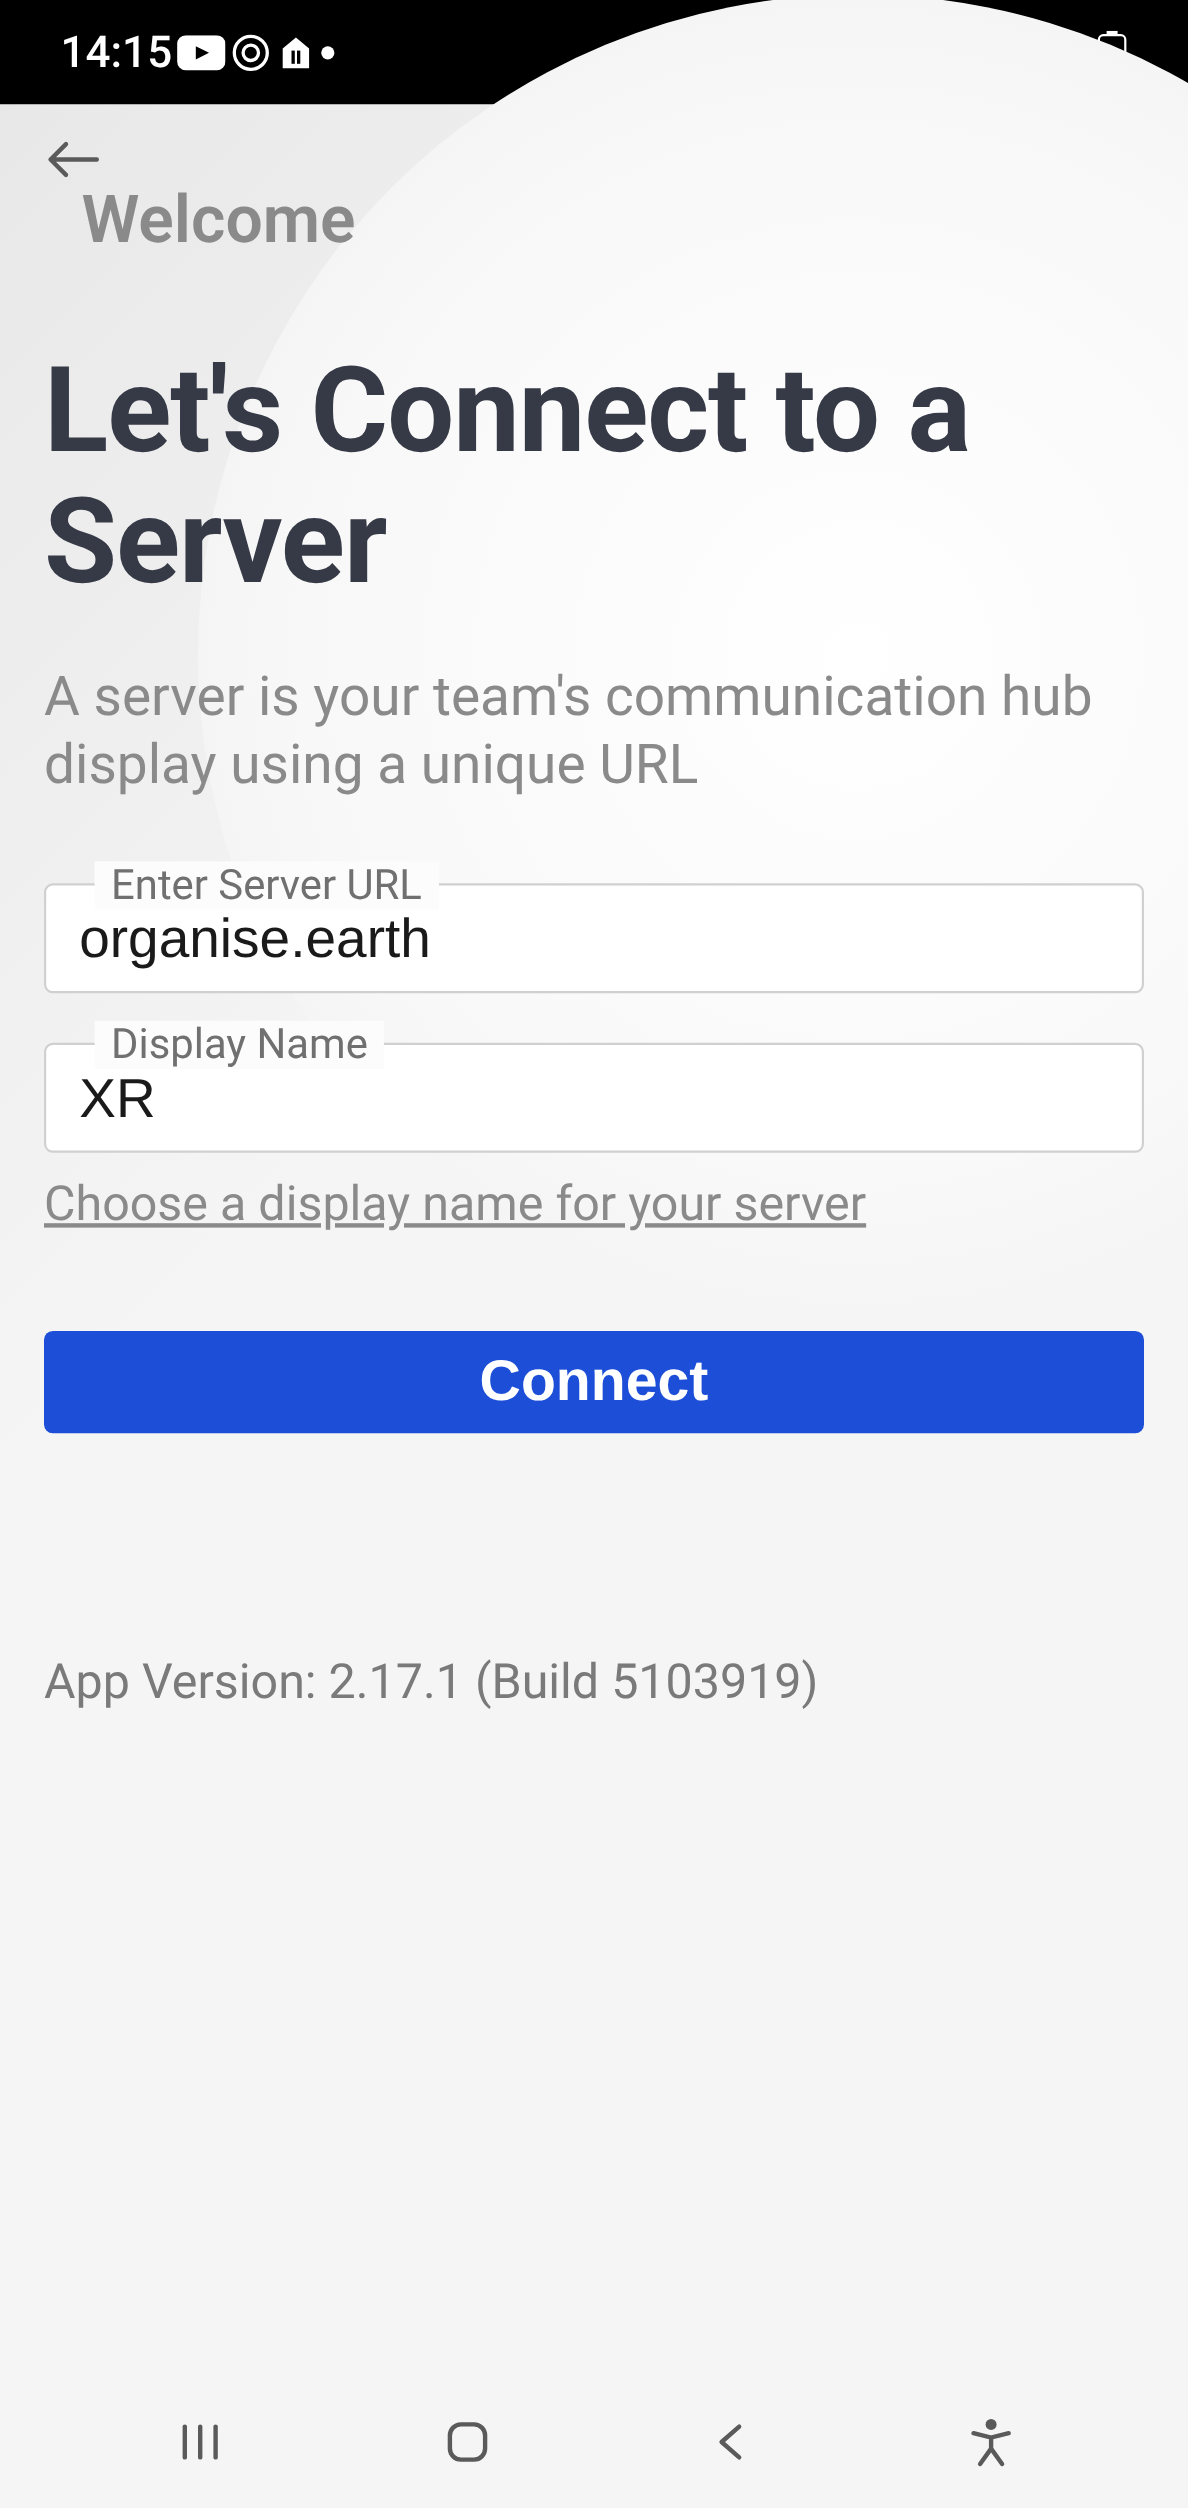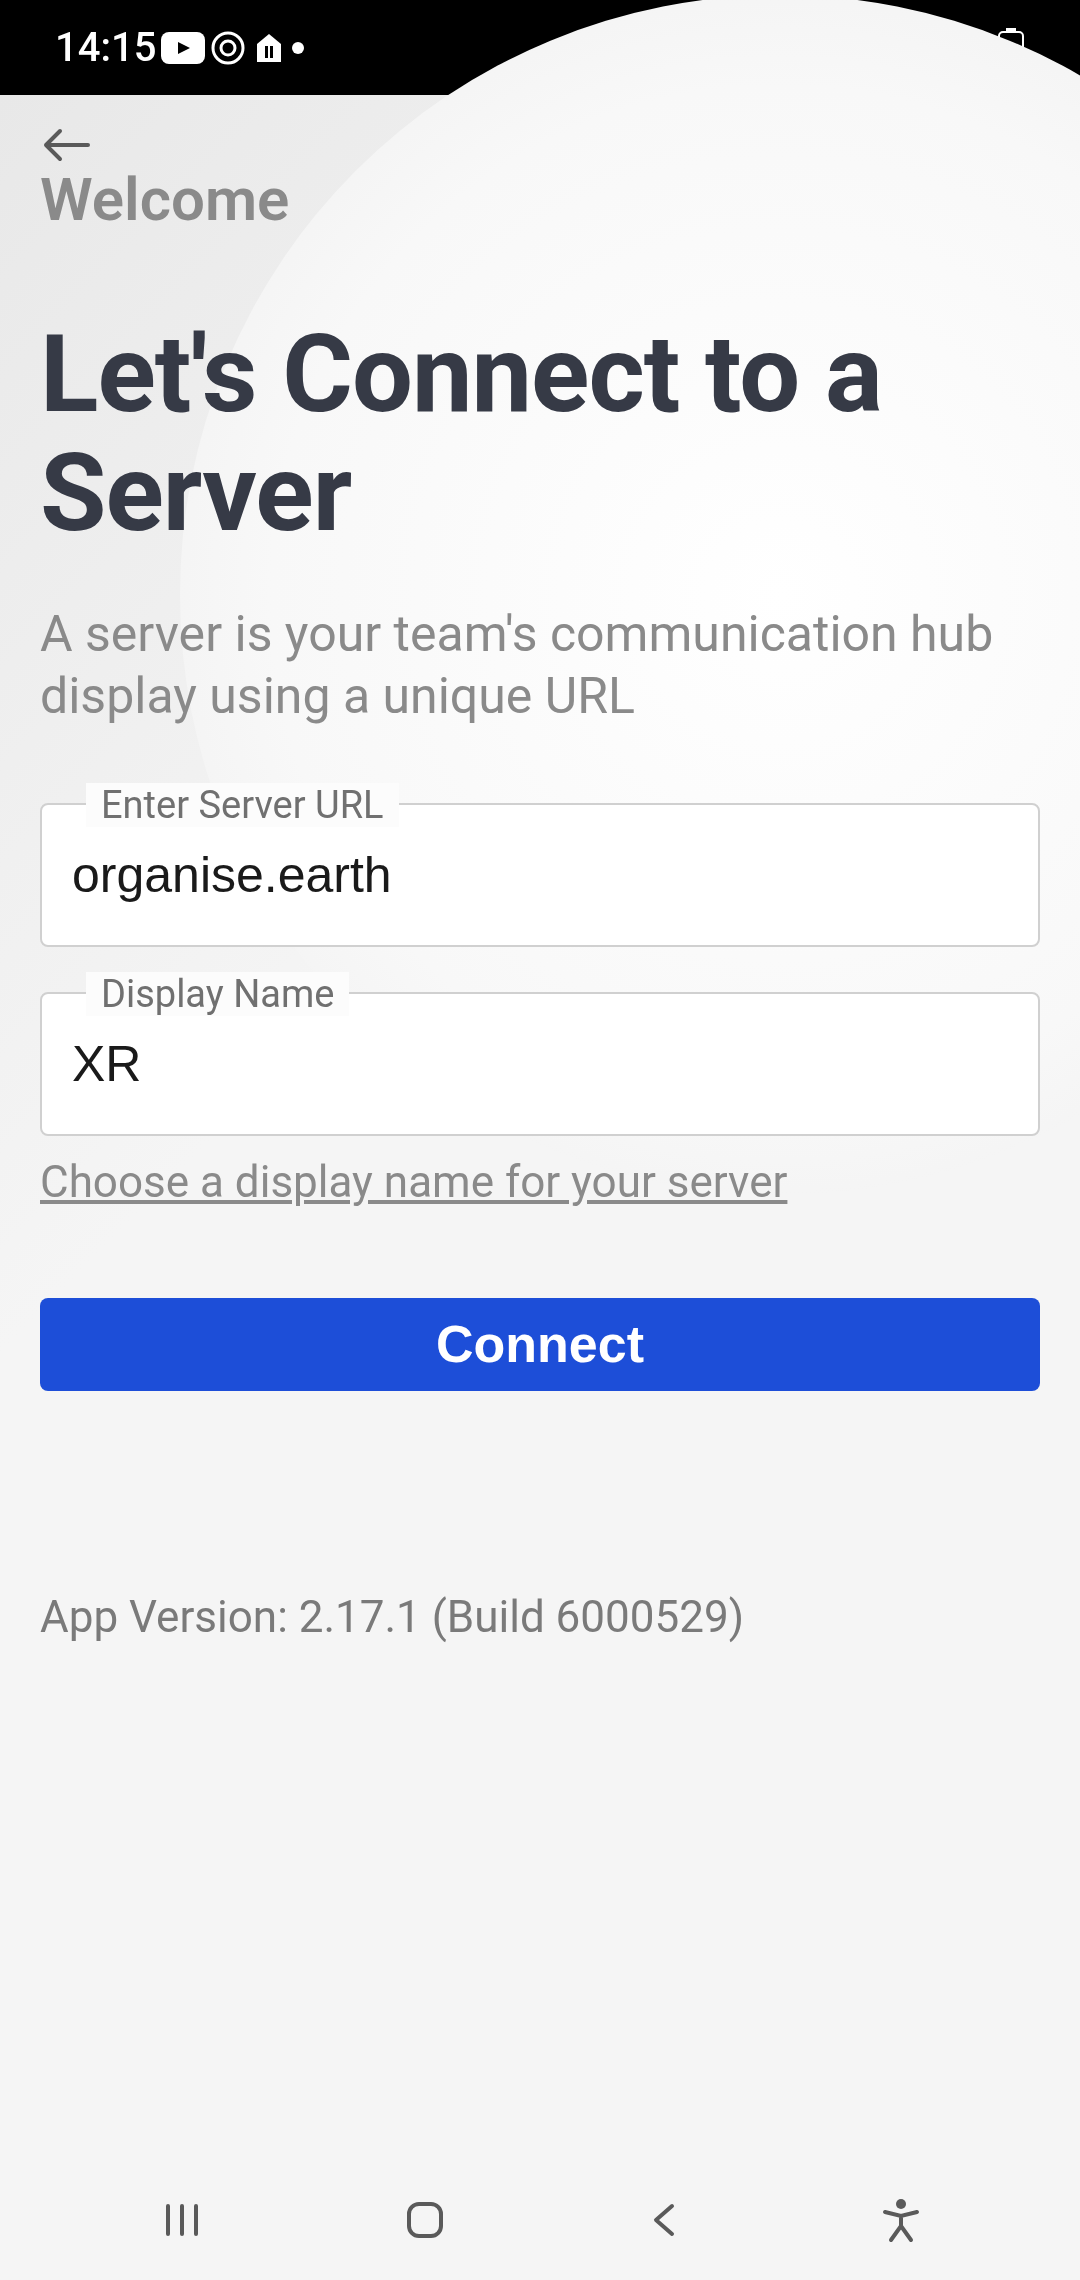--- a/index.html
+++ b/index.html
@@ -68,20 +68,21 @@
     }
     .back-arrow {
       margin-top: 10px;
       cursor: pointer;
     }
     .welcome-text {
       font-size: 60px;
       font-weight: 600;
       color: #8a8a8a;
       margin-top: -5px;
+      margin-left: 34px;
     }
     .main-title {
       font-size: 108px;
       font-weight: 700;
       color: #363a46;
       line-height: 1.1;
       margin-top: 80px;
       letter-spacing: -1px;
     }
     .subtitle {
@@ -103,21 +104,21 @@
       top: -20px;
       left: 46px;
       background: #fcfcfc;
       padding: 0 15px;
       font-size: 38px;
       color: #707070;
       z-index: 2;
     }
     .field-input {
       width: 100%;
-      height: 144px;
+      height: 100px;
       background: #fff;
       border: 2px solid #d0d0d0;
       border-radius: 8px;
       font-size: 50px;
       color: #1a1a1a;
       padding: 12px 30px;
       outline: none;
     }
     .helper-text {
       font-size: 44px;
@@ -241,21 +242,21 @@
     </div>
 
     <div class="field-container second">
       <div class="field-label">Display Name</div>
       <input type="text" class="field-input" value="XR" style="">
     </div>
     <div class="helper-text">Choose a display name for your server</div>
 
     <button class="connect-button">Connect</button>
 
-    <div class="version-text">App Version: 2.17.1 (Build 6000529)</div>
+    <div class="version-text">App Version: 2.17.1 (Build 5103919)</div>
   </div>
 </div>
 
 <div class="nav-bar">
   <div class="nav-button">
     <svg width="48" height="48" viewBox="0 0 48 48" fill="none">
       <line x1="10" y1="10" x2="10" y2="38" stroke="#5a5a5a" stroke-width="4" stroke-linecap="round"></line>
       <line x1="24" y1="10" x2="24" y2="38" stroke="#5a5a5a" stroke-width="4" stroke-linecap="round"></line>
       <line x1="38" y1="10" x2="38" y2="38" stroke="#5a5a5a" stroke-width="4" stroke-linecap="round"></line>
     </svg>

